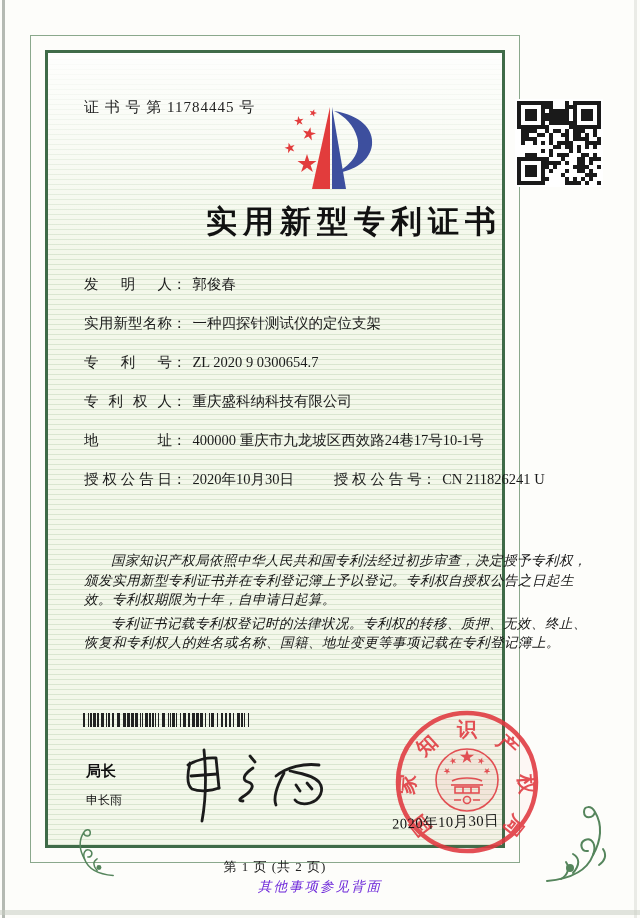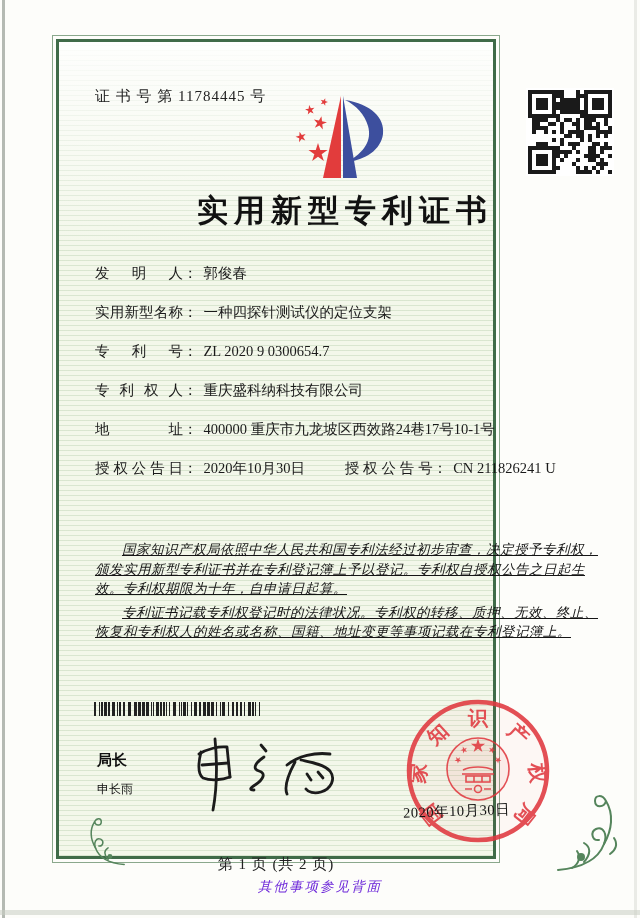--- a/index.html
+++ b/index.html
@@ -9,22 +9,22 @@
     font-family:"Liberation Serif","DejaVu Serif",serif;
     color:#1c1c1c;
   }
   
   .edge-left{position:absolute;left:2px;top:0;width:3px;height:918px;background:#8f978d;opacity:.65;}
   .edge-bottom{position:absolute;left:0;top:910px;width:640px;height:5px;background:#c9cdc3;opacity:.55;}
   .edge-right{position:absolute;left:634px;top:0;width:3px;height:918px;background:#dde0d8;opacity:.6;}
 
   
   .frame{
-    position:absolute;left:52px;top:35px;width:448px;height:828px;
-    border:1px solid #8aa88c;box-sizing:border-box;padding:3px;
+    position:absolute;left:30px;top:35px;width:490px;height:828px;
+    border:1px solid #8aa88c;box-sizing:border-box;padding:14px;
   }
   .frame-inner{
     position:relative;width:100%;height:100%;box-sizing:border-box;
     border:3px solid #3f6b48;
     background:
       linear-gradient(180deg, rgba(255,255,255,.9) 0%, rgba(255,255,255,0) 26%),
       repeating-linear-gradient(0deg, rgba(150,185,140,.28) 0 1px, rgba(0,0,0,0) 1px 5px),
       #f3f7ea;
   }
   .abs{position:absolute;}
@@ -41,37 +41,37 @@
   }
 
   .fields{left:36px;top:222px;width:505px;font-size:14.5px;color:#1a1a1a;}
   .field-row{height:20px;margin-bottom:19px;white-space:nowrap;}
   .flabel{display:inline-block;width:88px;text-align:justify;text-align-last:justify;vertical-align:top;}
   .fcolon{margin-right:6px;}
   .grant-second{margin-left:36px;}
 
   .paragraphs{left:36px;top:498px;width:508px;font-size:13.5px;line-height:19.5px;
     font-style:italic;color:#151515;}
-  .paragraphs p{margin:0 0 4px 0;text-indent:2em;letter-spacing:.5px;text-decoration:underline;}
+  .paragraphs p{margin:0 0 4px 0;text-indent:2em;letter-spacing:.5px;}
 
   .barcode{left:35px;top:660px;width:166px;height:14px;}
 
   .signer-title{left:38px;top:709px;font-size:15px;font-weight:bold;color:#111;}
   .signer-name{left:38px;top:739px;font-size:12px;font-weight:normal;color:#111;}
 
   .signature{left:118px;top:690px;width:185px;height:88px;}
 
   .seal{left:345px;top:655px;width:148px;height:148px;}
   .seal-date{left:344px;top:759px;width:155px;font-size:14.5px;color:#121212;letter-spacing:.5px;
     transform:rotate(-2deg);font-style:normal;}
 
   .flourish-br{left:495px;top:748px;width:70px;height:84px;}
   .flourish-bl{left:18px;top:773px;width:56px;height:52px;transform:scaleX(-1);}
 
-  .page-footer{left:0;top:805px;width:100%;text-align:center;font-size:15px;color:#222;letter-spacing:1px;margin-top:8px;}
+  .page-footer{left:0;top:805px;width:100%;text-align:center;font-size:13px;color:#222;letter-spacing:1px;}
 
   .back-note{position:absolute;left:0;top:878px;width:640px;text-align:center;
     font-size:13.5px;font-style:italic;color:#6d28d9;letter-spacing:2px;}
 </style>
 </head>
 <body>
 
 <div class="edge-left"></div>
 <div class="edge-right"></div>
 <div class="edge-bottom"></div>

